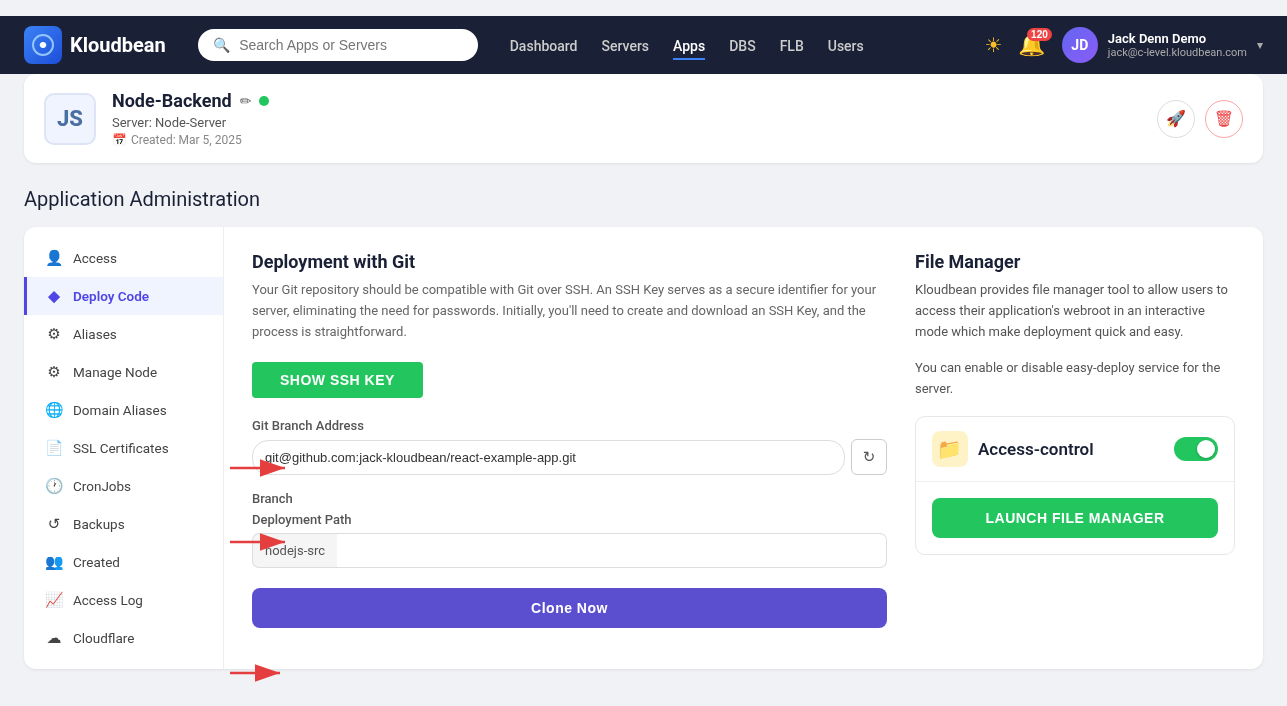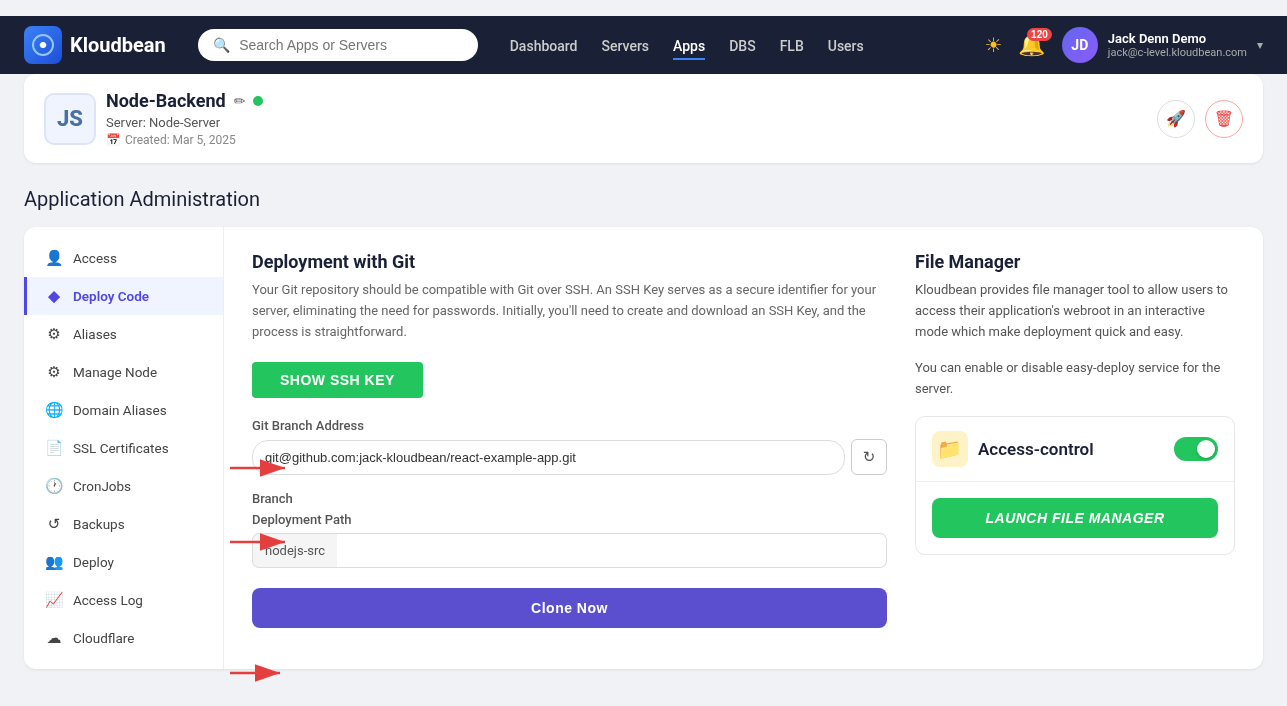--- a/index.html
+++ b/index.html
@@ -77,21 +77,21 @@
     
     .page-content { padding: 16px 24px; }
 
     
     .app-header-card {
       background: #fff;
       border-radius: 12px;
       padding: 16px 20px;
       display: flex;
       align-items: center;
-      gap: 10px;
+      gap: 16px;
       margin-bottom: 24px;
       box-shadow: 0 1px 3px rgba(0,0,0,0.08);
     }
     .app-icon {
       width: 52px; height: 52px;
       background: #f0f4ff;
       border: 2px solid #dde4f5;
       border-radius: 10px;
       display: flex; align-items: center; justify-content: center;
       font-size: 22px; color: #4a6fa1; font-weight: 800;
@@ -280,21 +280,20 @@
       box-shadow: 0 1px 3px rgba(0,0,0,0.2);
     }
 
     .fm-card-body { padding: 16px; }
     .btn-launch-fm {
       background: #22c55e; color: #fff; border: none;
       border-radius: 8px; padding: 12px;
       font-size: 14px; font-weight: 700; cursor: pointer;
       width: 100%; letter-spacing: 0.5px;
       transition: background 0.2s;
-      font-style: italic;
     }
 
     
     .annotations {
       position: fixed;
       top: 0; left: 0;
       width: 1287px; height: 706px;
       pointer-events: none;
       z-index: 200;
     }
@@ -401,21 +400,21 @@
       <div class="sidebar-item">
         <span class="s-icon">🕐</span>
         <span>CronJobs</span>
       </div>
       <div class="sidebar-item">
         <span class="s-icon">↺</span>
         <span>Backups</span>
       </div>
       <div class="sidebar-item">
         <span class="s-icon">👥</span>
-        <span>Deploy</span>
+        <span>Created</span>
       </div>
       <div class="sidebar-item">
         <span class="s-icon">📈</span>
         <span>Access Log</span>
       </div>
       <div class="sidebar-item">
         <span class="s-icon">☁</span>
         <span>Cloudflare</span>
       </div>
     </div>

